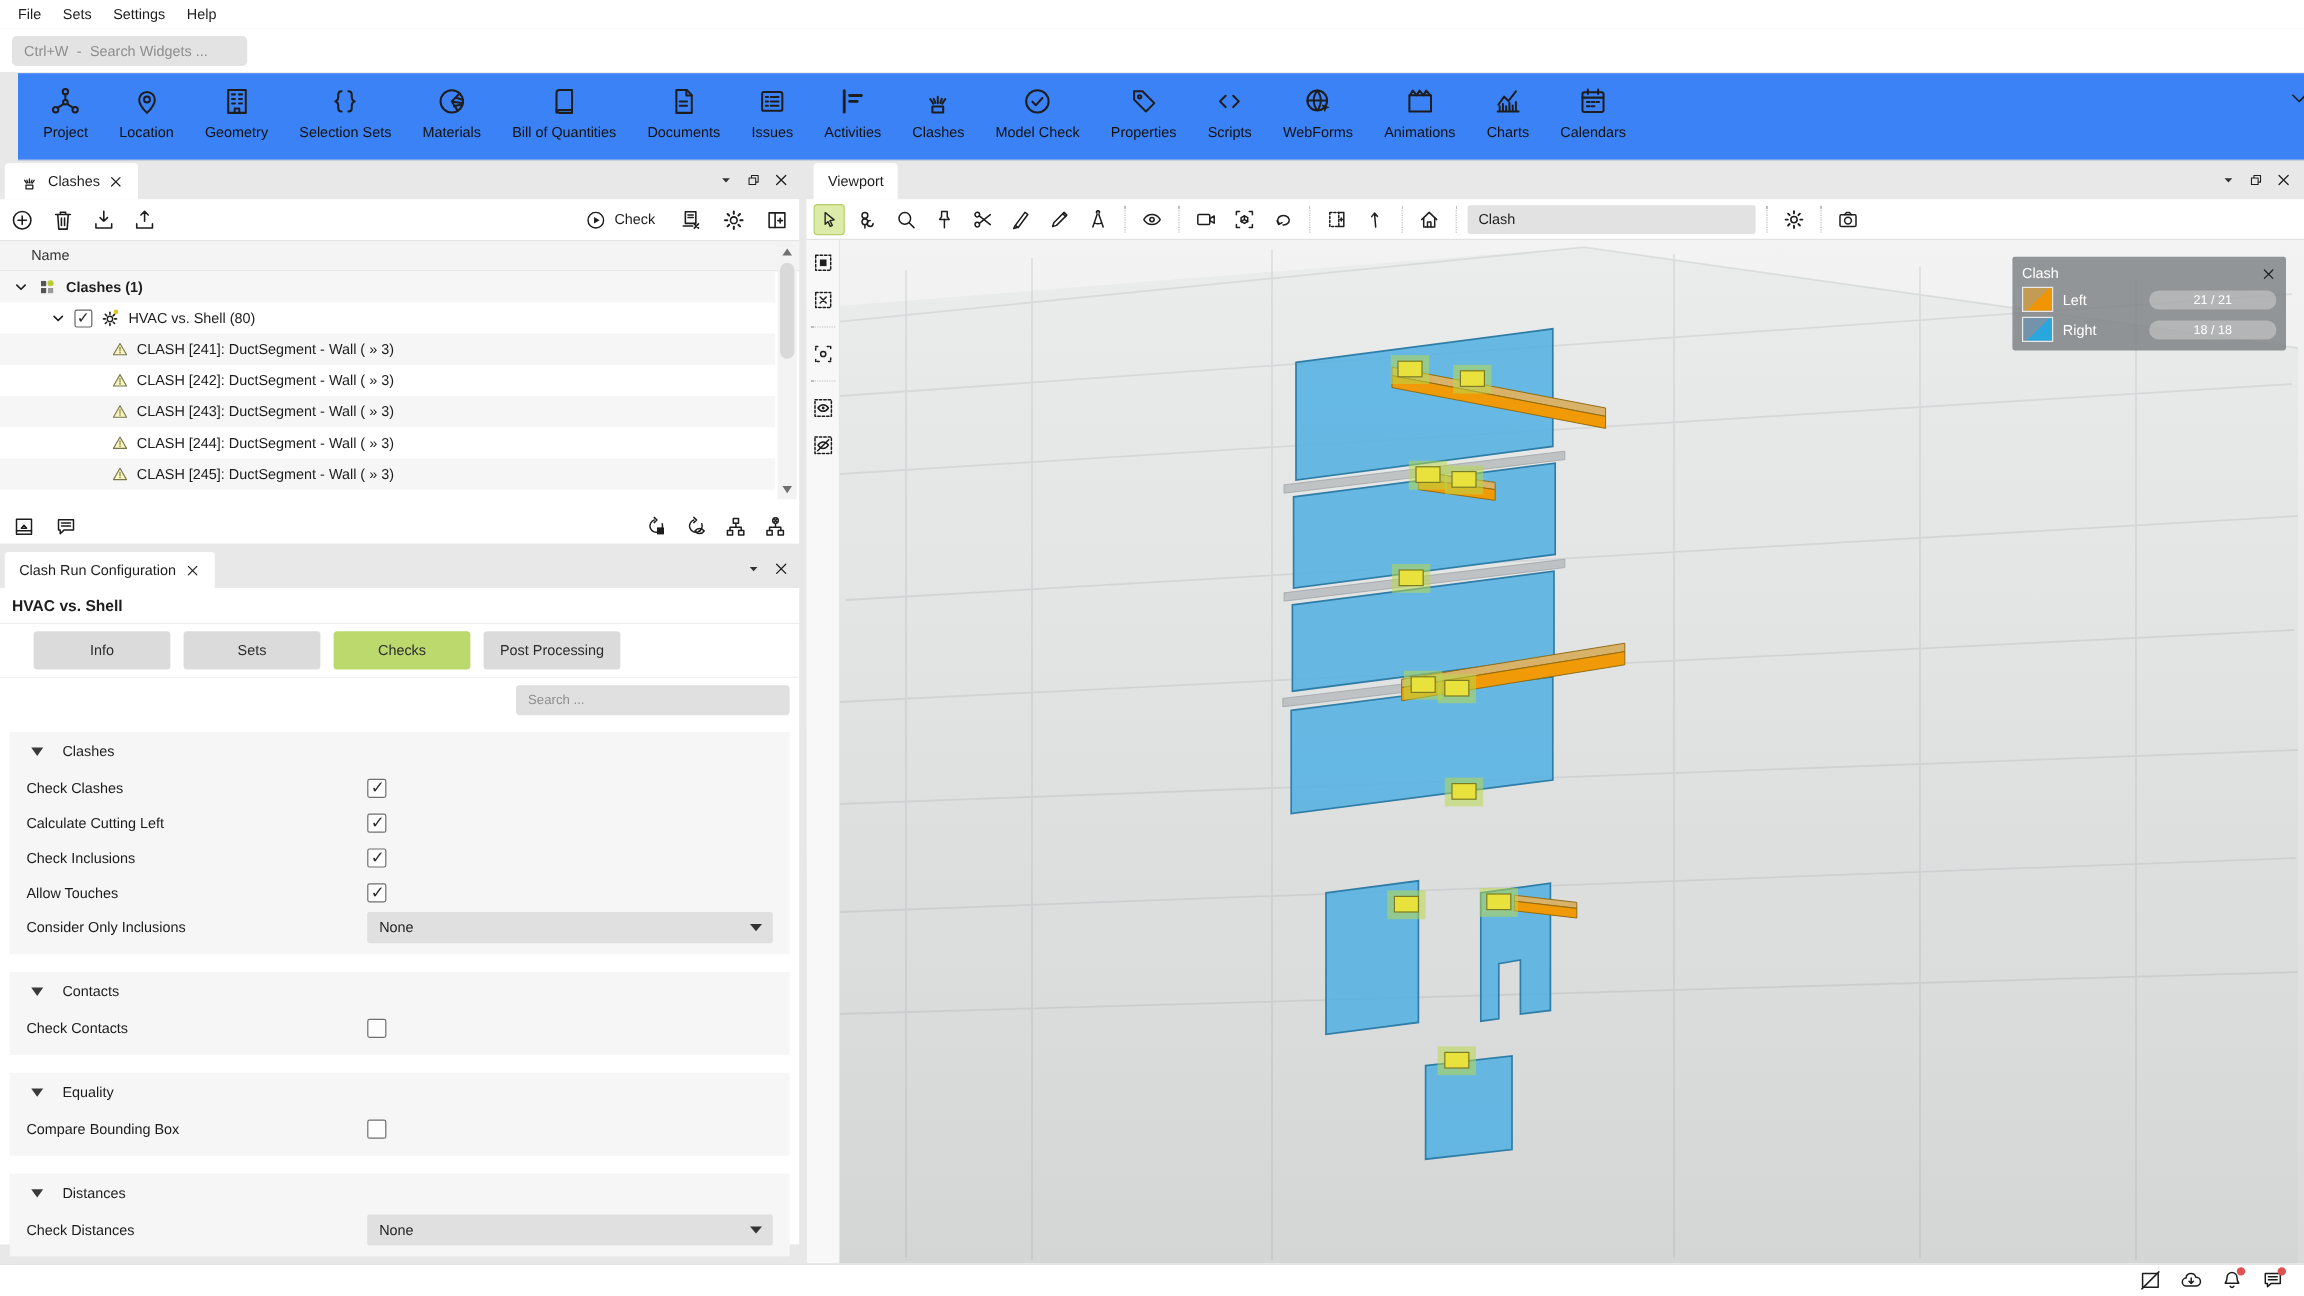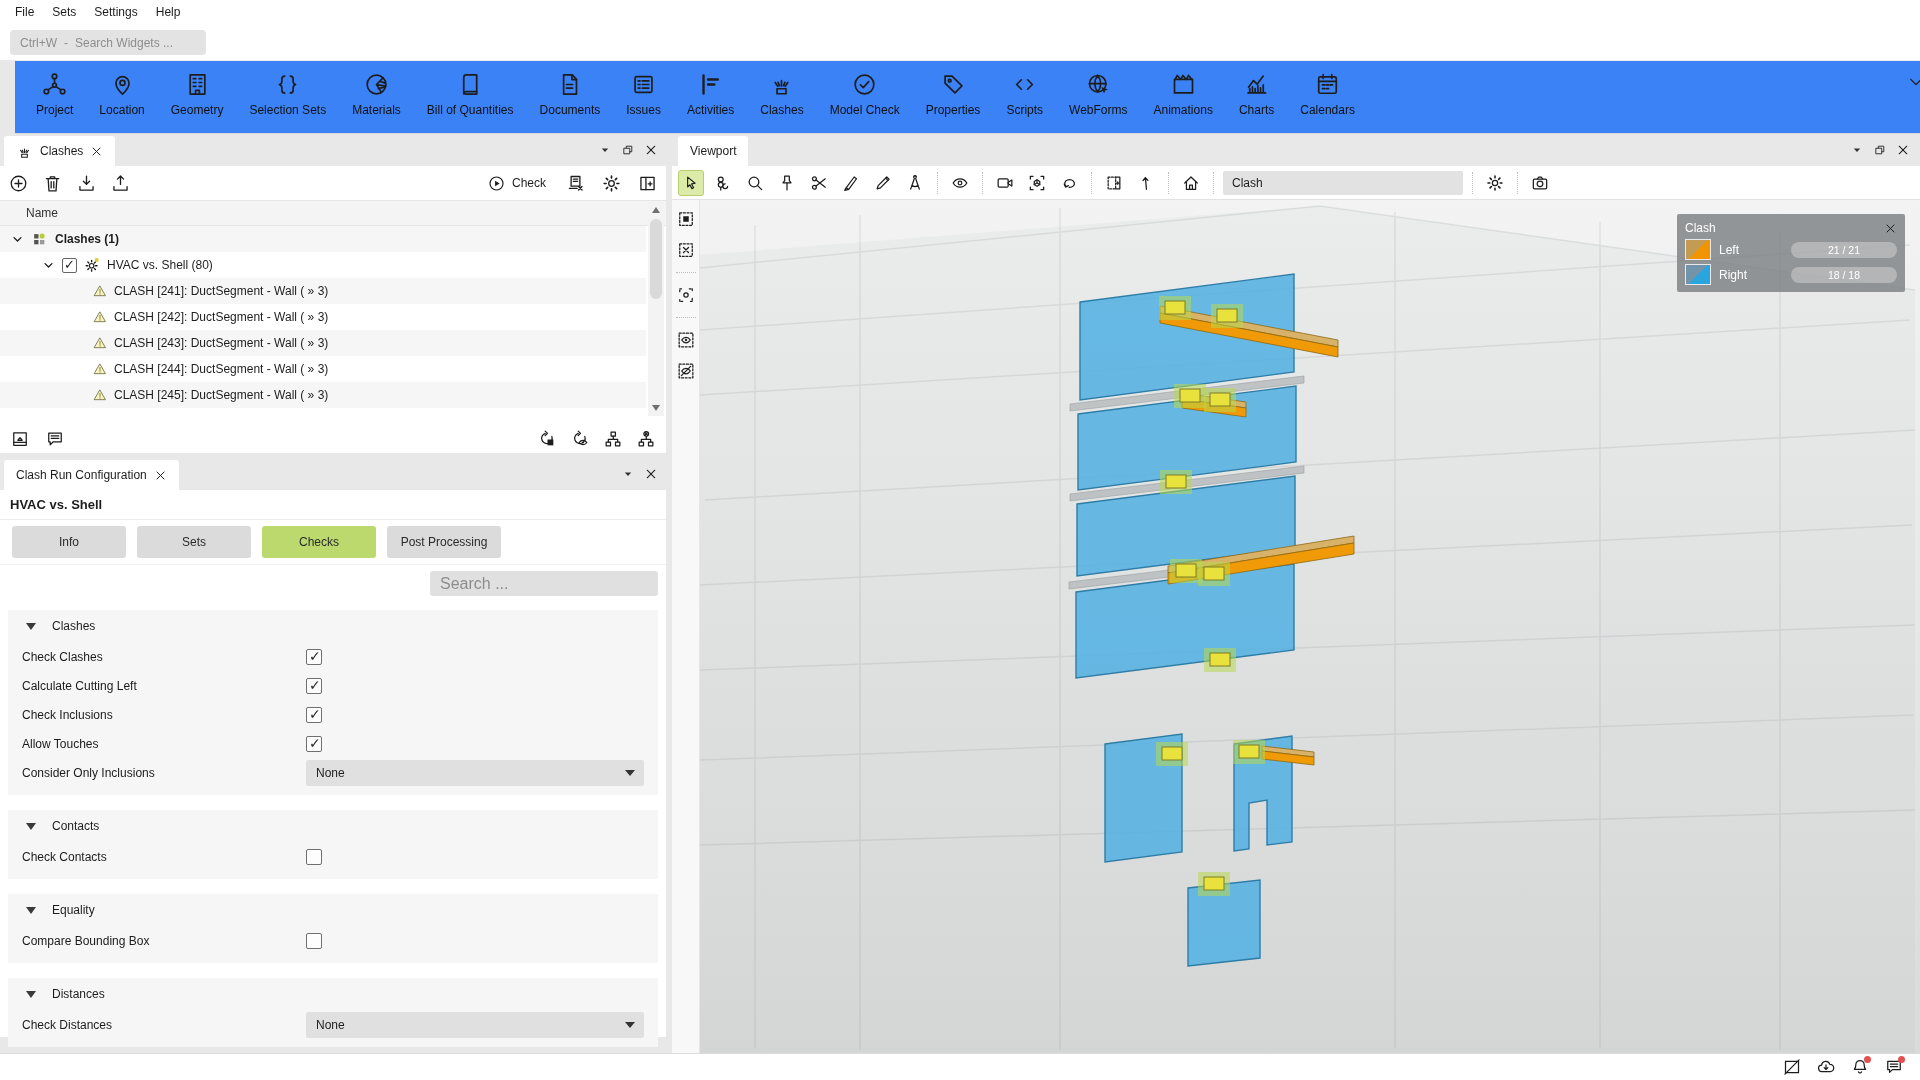--- a/index.html
+++ b/index.html
@@ -63,24 +63,24 @@
   .vscroll .down { bottom:5px; border-top:6px solid #707070; }
   .vscroll .thumb { position:absolute; left:2px; top:17px; width:12px; height:80px; background:#d9d9d9; border-radius:6px; }
 
   .p1-footer { position:absolute; left:0; top:259px; width:100%; height:28px; display:flex; align-items:center; padding:0 10px; gap:15px; }
   .p1-footer .tbic { width:20px; height:20px; }
   .p1f-right { margin-left:auto; display:flex; gap:13px; }
 
   
   .panel2-body { position:absolute; left:0; top:356px; width:666px; height:547px; background:#fff; }
   .cfg-title { height:30px; display:flex; align-items:center; padding-left:10px; font-weight:bold; font-size:13px; border-bottom:1px solid #ededed; }
-  .cfg-tabs { height:44px; display:flex; align-items:center; gap:11px; padding:0 12px; }
+  .cfg-tabs { height:44px; display:flex; align-items:center; gap:11px; padding:0 28px; }
   .cfg-tab { width:114px; height:32px; background:#dbdbdb; border-radius:3px; display:flex; align-items:center; justify-content:center; color:#2b2b2b; cursor:default; }
   .cfg-search-row { height:38px; display:flex; align-items:center; justify-content:flex-end; padding:0 8px; border-top:1px solid #f1f1f1; }
-  .cfg-search { width:228px; height:25px; background:#e0e0e0; border:none; border-radius:3px; padding:0 10px; font-size:16px; font-family:inherit; color:#333; outline:none; }
+  .cfg-search { width:228px; height:25px; background:#e0e0e0; border:none; border-radius:3px; padding:0 10px; font-size:11px; font-family:inherit; color:#333; outline:none; }
   .cfg-search::placeholder { color:#8d8d8d; }
   .cfg-body { padding:8px 8px 0 8px; }
   .cfg-section { background:#f6f6f6; margin-bottom:15px; padding-bottom:8px; }
   .cfg-sec-head { height:32px; display:flex; align-items:center; gap:16px; padding-left:18px; }
   .cfg-sec-head .caret { width:0; height:0; border-left:5px solid transparent; border-right:5px solid transparent; border-top:7px solid #3a3a3a; }
   .cfg-row { height:29px; display:flex; align-items:center; padding:0 14px 0 14px; }
   .cfg-row .lbl { width:284px; color:#1b1b1b; }
   .cbx { width:16px; height:16px; border:1px solid #6f6f6f; background:#fdfdfd; border-radius:2px; position:relative; }
   .cbx.on::after { content:"✓"; position:absolute; left:2px; top:-2px; font-size:14px; color:#2a2a2a; }
   .dd { flex:1; height:26px; background:#e0e0e0; border-radius:2px; display:flex; align-items:center; padding:0 10px; color:#222; position:relative; }

